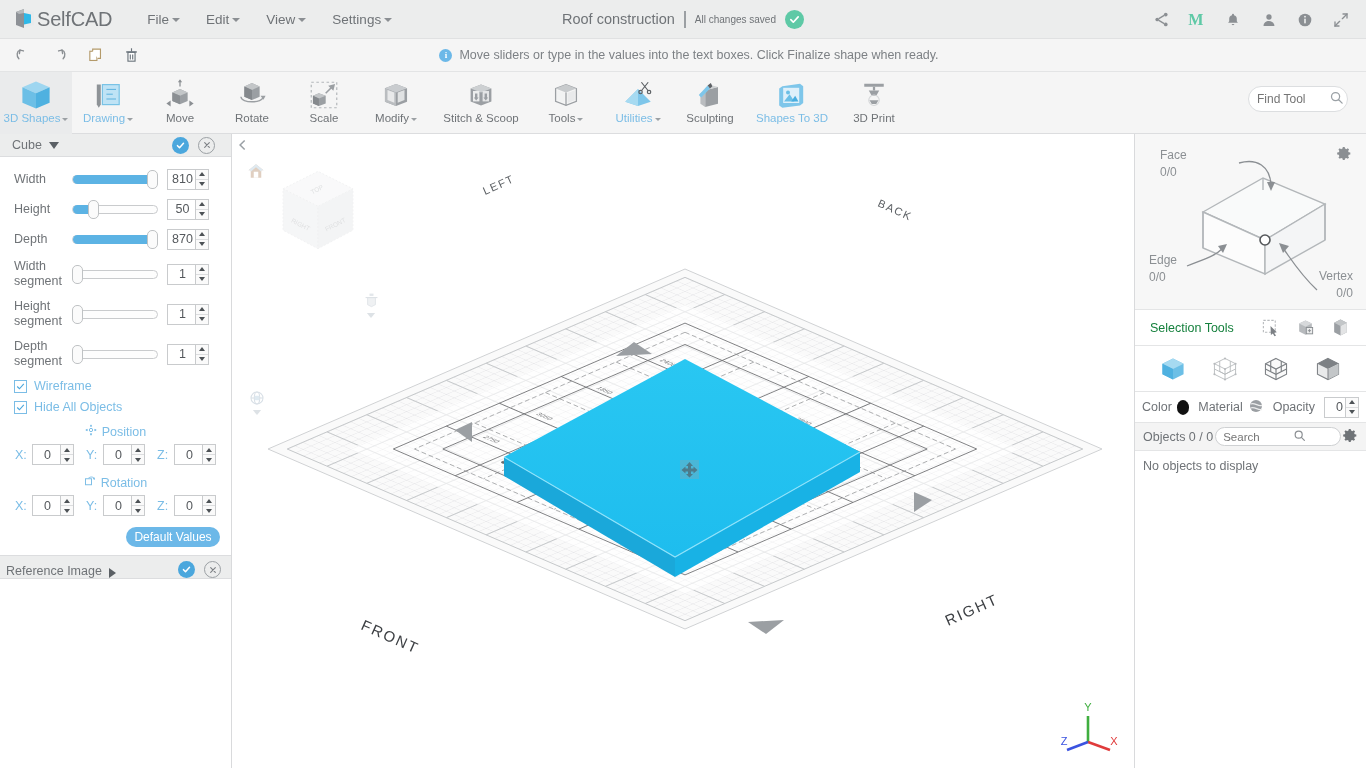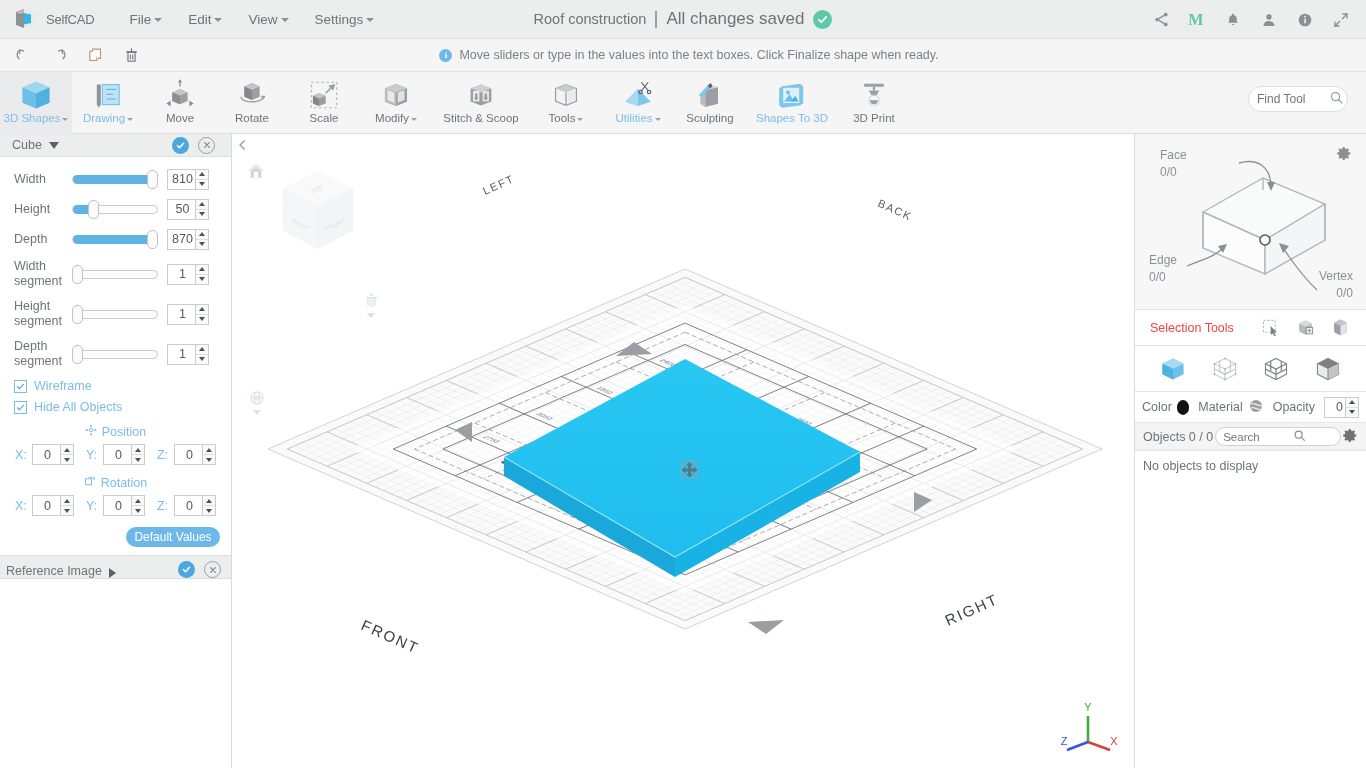--- a/index.html
+++ b/index.html
@@ -14,38 +14,38 @@
 
   
   .menubar {
     position: absolute; top: 0; left: 0; width: 1366px; height: 39px;
     background: #eceded;
     display: flex; align-items: center;
     border-bottom: 1px solid #e0e1e2;
   }
   .brand { display: flex; align-items: center; margin-left: 13px; }
   .brand-logo { width: 24px; height: 24px; position: relative; }
-  .brand-name { font-size: 13px; color: #6f7377; margin-left: 9px; letter-spacing: -0.2px; }
+  .brand-name { font-size: 20px; color: #6f7377; margin-left: 0; letter-spacing: -0.2px; }
   .menu-items { display: flex; align-items: flex-end; margin-left: 22px; }
   .menu-item {
     font-size: 13.5px; color: #6f7377; padding: 4px 13px; cursor: pointer;
   }
   .caret-d {
     display: inline-block; width: 0; height: 0; margin-left: 3px;
     border-left: 4px solid transparent; border-right: 4px solid transparent;
     border-top: 4px solid #8b8f93; vertical-align: middle;
   }
   .doc-center {
     position: absolute; left: 0; right: 0; margin: 0 auto;
     width: 420px; display: flex; align-items: center; justify-content: center;
     gap: 0px; pointer-events: none;
   }
   .doc-title { font-size: 14.5px; color: #6f7377; pointer-events: auto; cursor: pointer; }
   .doc-sep { width: 2px; height: 17px; background: #9b9fa3; margin: 0 9px; }
-  .doc-saved { font-size: 17px; color: #6f7377; }
+  .doc-saved { font-size: 10px; color: #6f7377; }
   .saved-check {
     width: 19px; height: 19px; border-radius: 50%;
     background: #5ec9a6; margin-left: 9px;
     display: flex; align-items: center; justify-content: center;
     color: #fff; font-size: 12px; line-height: 1;
   }
   .top-right-icons {
     position: absolute; right: 12px; top: 0; height: 39px;
     display: flex; align-items: center; gap: 10px;
   }
@@ -224,21 +224,21 @@
   .selvis {
     position: relative; height: 176px; background: #f7f7f7;
     border-bottom: 1px solid #e4e5e6;
   }
   .selvis .gear { position: absolute; right: 14px; top: 12px; cursor: pointer; color: #8b8f93; }
   .sv-lbl { position: absolute; font-size: 12px; color: #8b8f93; line-height: 1.45; }
   .seltools {
     height: 36px; display: flex; align-items: center; padding: 0 10px;
     border-bottom: 1px solid #e4e5e6;
   }
-  .seltools-lbl { font-size: 12.5px; color: #ef4444; flex: 1; padding-left: 5px; }
+  .seltools-lbl { font-size: 12.5px; color: #15803d; flex: 1; padding-left: 5px; }
   .modebar {
     height: 46px; display: flex; align-items: center; justify-content: space-around;
     border-bottom: 1px solid #e4e5e6; padding: 0 12px;
   }
   .matbar {
     height: 31px; display: flex; align-items: center; gap: 5px; padding: 0 7px;
     border-bottom: 1px solid #e4e5e6; font-size: 12.5px; color: #6f7377;
   }
   .colorswatch { width: 15px; height: 15px; border-radius: 50%; background: #111; cursor: pointer; }
   .objbar {

